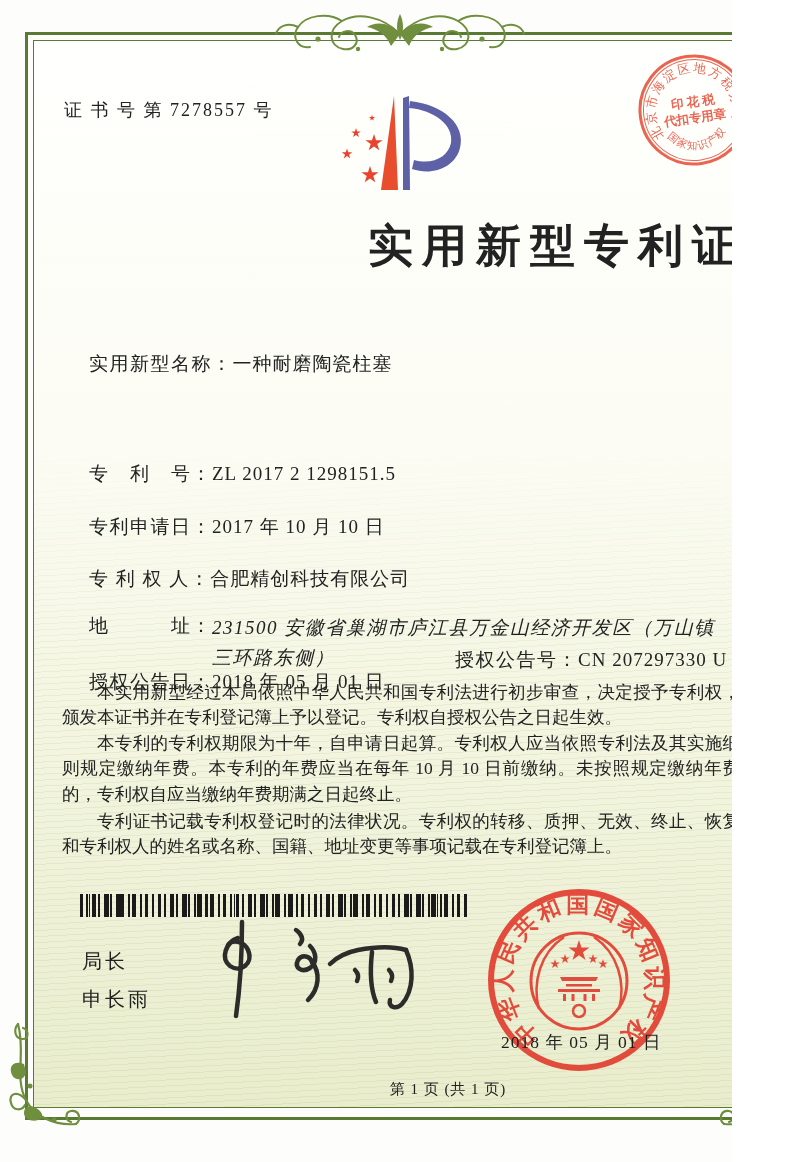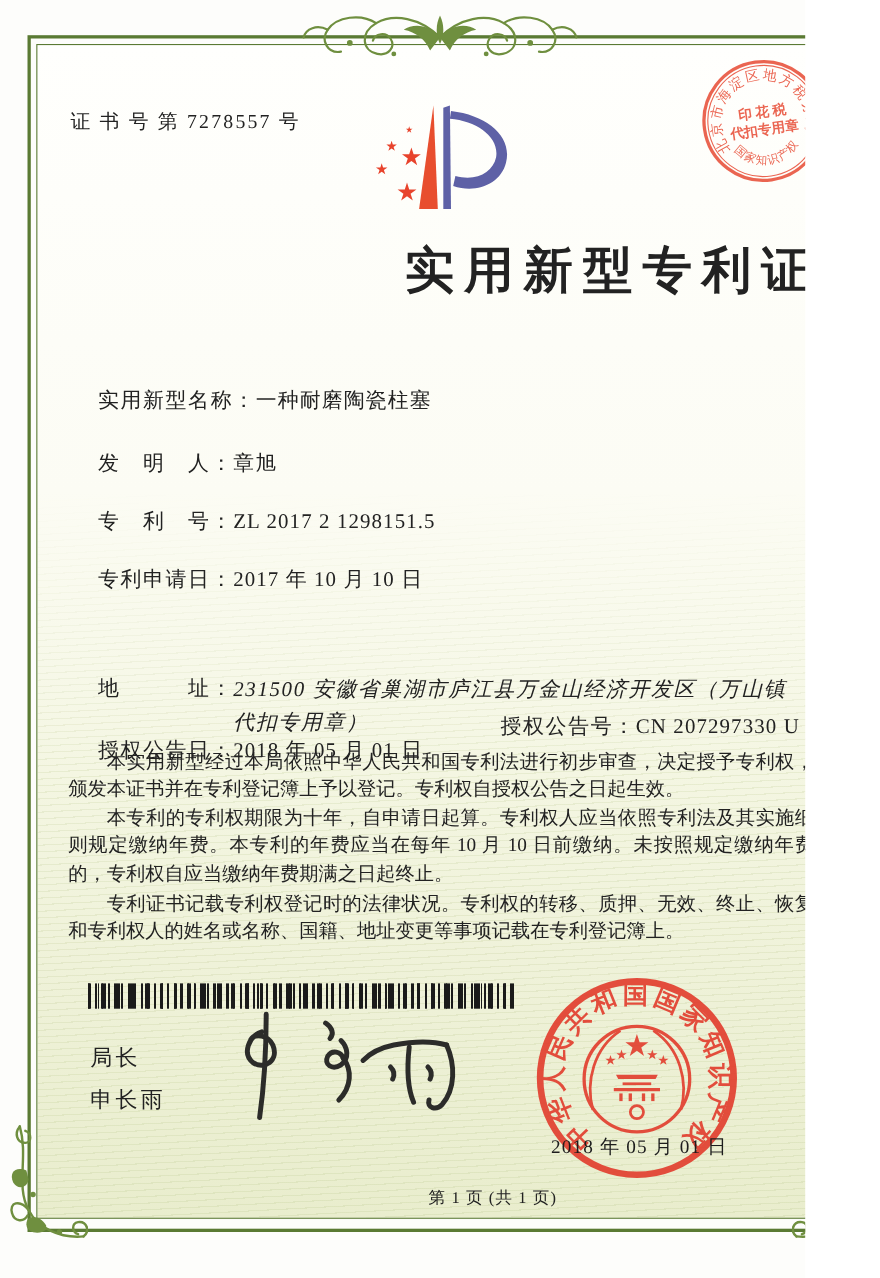--- a/index.html
+++ b/index.html
@@ -139,31 +139,31 @@
       <text x="58" y="54" text-anchor="middle" font-size="12.5" fill="#e8503a" font-weight="bold">印 花 税</text>
       <text x="58" y="70" text-anchor="middle" font-size="12.5" fill="#e8503a" font-weight="bold">代扣专用章</text>
     </g>
   </svg>
 
   <div class="abs title">实用新型专利证书</div>
 
   <div class="abs row" style="top:329px;">
     <span>实用新型名称：</span><span class="val">一种耐磨陶瓷柱塞</span>
   </div>
-  <div class="abs row" style="top:386px;">
-    <span>发　明　人：</span><span class="val">章旭</span>
-  </div>
   <div class="abs row" style="top:439px;">
     <span>专　利　号：</span><span class="val">ZL 2017 2 1298151.5</span>
   </div>
   <div class="abs row" style="top:492px;">
     <span>专利申请日：</span><span class="val">2017 年 10 月 10 日</span>
   </div>
+  <div class="abs row" style="top:544px;">
+    <span>专 利 权 人：</span><span class="val">合肥精创科技有限公司</span>
+  </div>
   <div class="abs row" style="top:591px;">
-    <span style="vertical-align:top;">地　　　址：</span><span class="addr-val"><span>231500 安徽省巢湖市庐江县万金山经济开发区（万山镇</span><br><span>代扣专用章）</span></span>
+    <span style="vertical-align:top;">地　　　址：</span><span class="addr-val"><span>231500 安徽省巢湖市庐江县万金山经济开发区（万山镇</span><br><span>三环路东侧）</span></span>
   </div>
   <div class="abs row" style="top:647px;width:700px;">
     <span><span>授权公告日：</span><span class="val">2018 年 05 月 01 日</span></span>
     <span class="grant-col2"><span>授权公告号：</span><span class="val">CN 207297330 U</span></span>
   </div>
 
   <div class="body-text">
     <p>本实用新型经过本局依照中华人民共和国专利法进行初步审查，决定授予专利权，颁发本证书并在专利登记簿上予以登记。专利权自授权公告之日起生效。</p>
     <p>本专利的专利权期限为十年，自申请日起算。专利权人应当依照专利法及其实施细则规定缴纳年费。本专利的年费应当在每年 10 月 10 日前缴纳。未按照规定缴纳年费的，专利权自应当缴纳年费期满之日起终止。</p>
     <p style="margin-top:2px;">专利证书记载专利权登记时的法律状况。专利权的转移、质押、无效、终止、恢复和专利权人的姓名或名称、国籍、地址变更等事项记载在专利登记簿上。</p>

